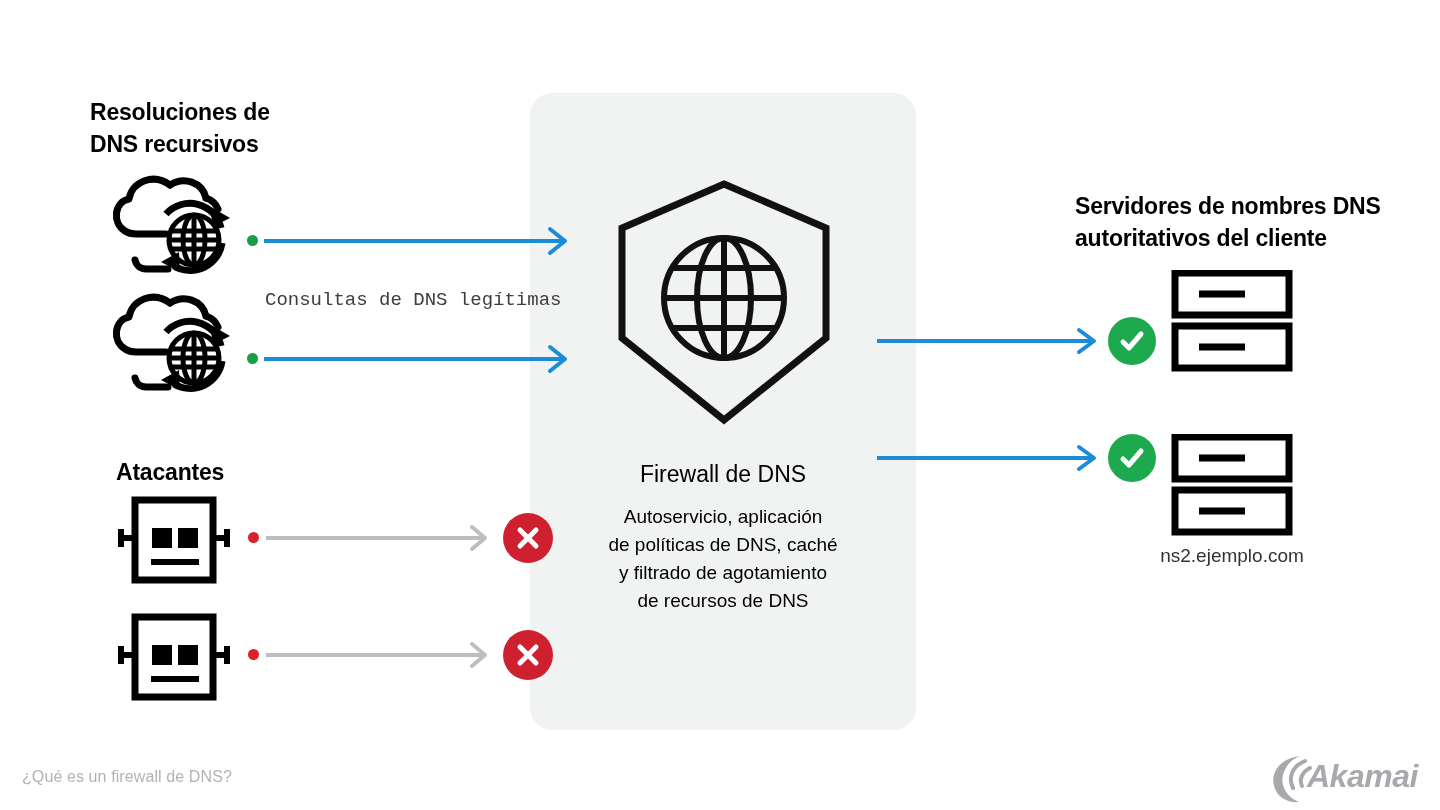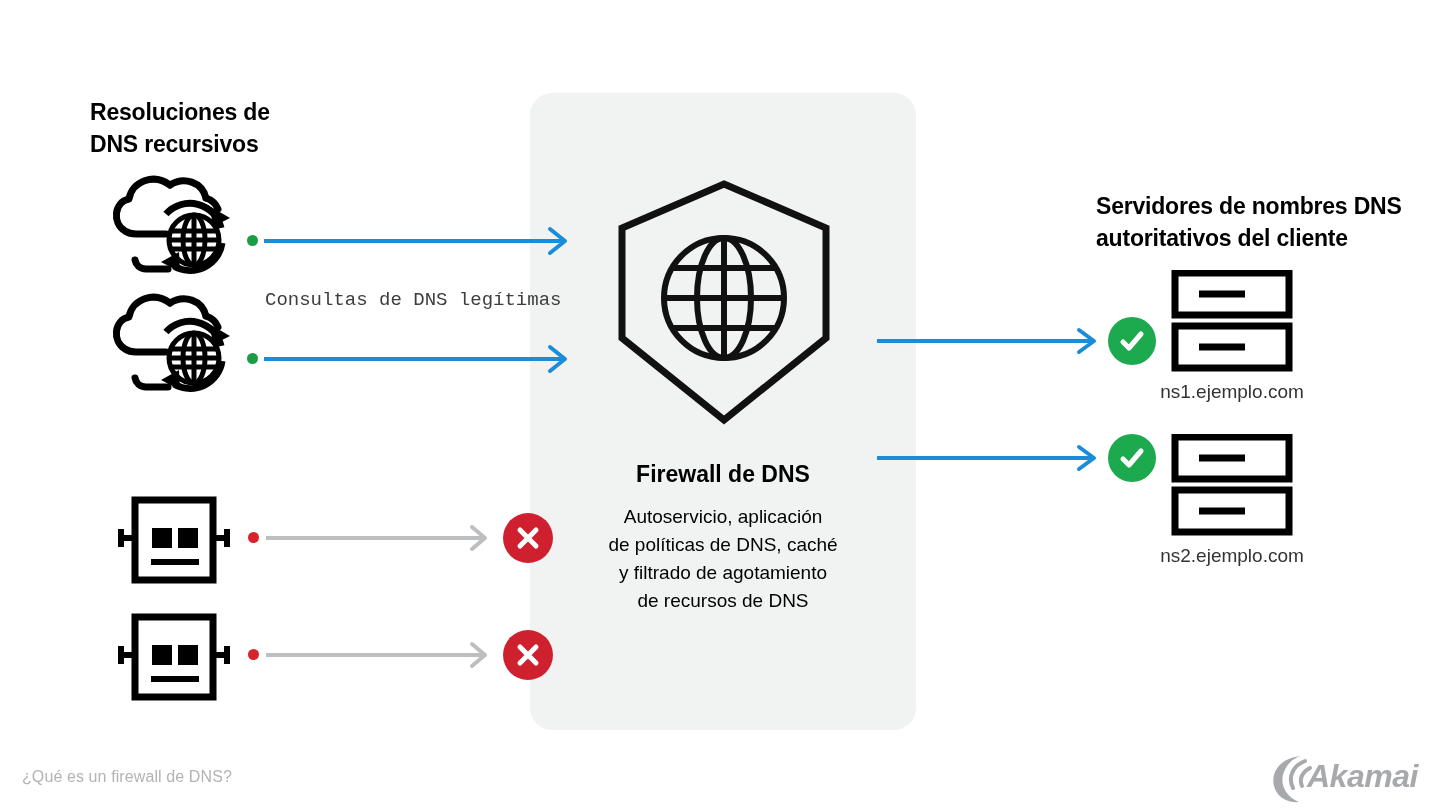--- a/index.html
+++ b/index.html
@@ -52,21 +52,21 @@
   .srv-label {
     position: absolute;
     font-size: 19px;
     line-height: 24px;
     color: #333333;
     text-align: center;
     white-space: nowrap;
   }
   .center-title {
     position: absolute;
-    font-weight: bold;
+    font-weight: normal;
     font-size: 23px;
     line-height: 30px;
     color: #000;
     text-align: center;
     width: 386px;
     left: 530px;
   }
   .center-body {
     position: absolute;
     font-size: 19px;
@@ -202,20 +202,21 @@
   <div class="dot green" style="left:247px; top:345px;"></div>
   <div class="conn" style="left:264px; top:336px;">
     <svg width="312" height="30" viewBox="0 0 312 30">
       <line x1="0" y1="15" x2="298" y2="15" stroke="#1a8cd8" stroke-width="4"></line>
       <polyline points="286,3 301,15 286,27" fill="none" stroke="#1a8cd8" stroke-width="4" stroke-linecap="round" stroke-linejoin="round"></polyline>
     </svg>
   </div>
 
   <div class="cap" style="left:265px; top:277px;">Consultas de DNS legítimas</div>
 
+  <div class="hdg" style="left:116px; top:448px; width:240px;">Atacantes</div>
 
   <div class="icon" style="left:118px; top:488px;">
     <svg width="112" height="88" viewBox="0 0 112 88">
       <rect x="17" y="4" width="78" height="80" fill="#fff" stroke="#000" stroke-width="7"></rect>
       <rect x="34" y="32" width="20" height="20" fill="#000"></rect>
       <rect x="60" y="32" width="20" height="20" fill="#000"></rect>
       <line x1="33" y1="66" x2="81" y2="66" stroke="#000" stroke-width="6"></line>
       <line x1="2" y1="42" x2="17" y2="42" stroke="#000" stroke-width="6"></line>
       <line x1="3" y1="33" x2="3" y2="51" stroke="#000" stroke-width="6"></line>
       <line x1="95" y1="42" x2="110" y2="42" stroke="#000" stroke-width="6"></line>
@@ -278,21 +279,21 @@
       </g>
     </svg>
   </div>
 
   <div class="center-title" style="top:451px;">Firewall de DNS</div>
   <div class="center-body" style="top:495px;">Autoservicio, aplicación
 de políticas de DNS, caché
 y filtrado de agotamiento
 de recursos de DNS</div>
 
-  <div class="hdg" style="left:1075px; top:182px; width:340px;margin-left:21px;">Servidores de nombres DNS
+  <div class="hdg" style="left:1075px; top:182px; width:340px;">Servidores de nombres DNS
 autoritativos del cliente</div>
 
   <div class="conn" style="left:877px; top:319px;">
     <svg width="228" height="28" viewBox="0 0 228 28">
       <line x1="0" y1="14" x2="214" y2="14" stroke="#1a8cd8" stroke-width="4"></line>
       <polyline points="202,3 217,14 202,25" fill="none" stroke="#1a8cd8" stroke-width="4" stroke-linecap="round" stroke-linejoin="round"></polyline>
     </svg>
   </div>
   <div class="badge ok" style="left:1108px; top:309px;">
     <svg width="28" height="28" viewBox="0 0 28 28">
@@ -300,21 +301,20 @@
     </svg>
   </div>
   <div class="icon" style="left:1171px; top:262px;">
     <svg width="122" height="102" viewBox="0 0 122 102">
       <rect x="4" y="3" width="114" height="42" fill="#fff" stroke="#000" stroke-width="7"></rect>
       <line x1="28" y1="24" x2="74" y2="24" stroke="#000" stroke-width="7"></line>
       <rect x="4" y="56" width="114" height="42" fill="#fff" stroke="#000" stroke-width="7"></rect>
       <line x1="28" y1="77" x2="74" y2="77" stroke="#000" stroke-width="7"></line>
     </svg>
   </div>
-  <div class="srv-label" style="left:1122px; top:372px; width:220px;">ns1.ejemplo.com</div>
 
   <div class="conn" style="left:877px; top:436px;">
     <svg width="228" height="28" viewBox="0 0 228 28">
       <line x1="0" y1="14" x2="214" y2="14" stroke="#1a8cd8" stroke-width="4"></line>
       <polyline points="202,3 217,14 202,25" fill="none" stroke="#1a8cd8" stroke-width="4" stroke-linecap="round" stroke-linejoin="round"></polyline>
     </svg>
   </div>
   <div class="badge ok" style="left:1108px; top:426px;">
     <svg width="28" height="28" viewBox="0 0 28 28">
       <polyline points="5,15 11,21 23,7" fill="none" stroke="#fff" stroke-width="5" stroke-linecap="round" stroke-linejoin="round"></polyline>

